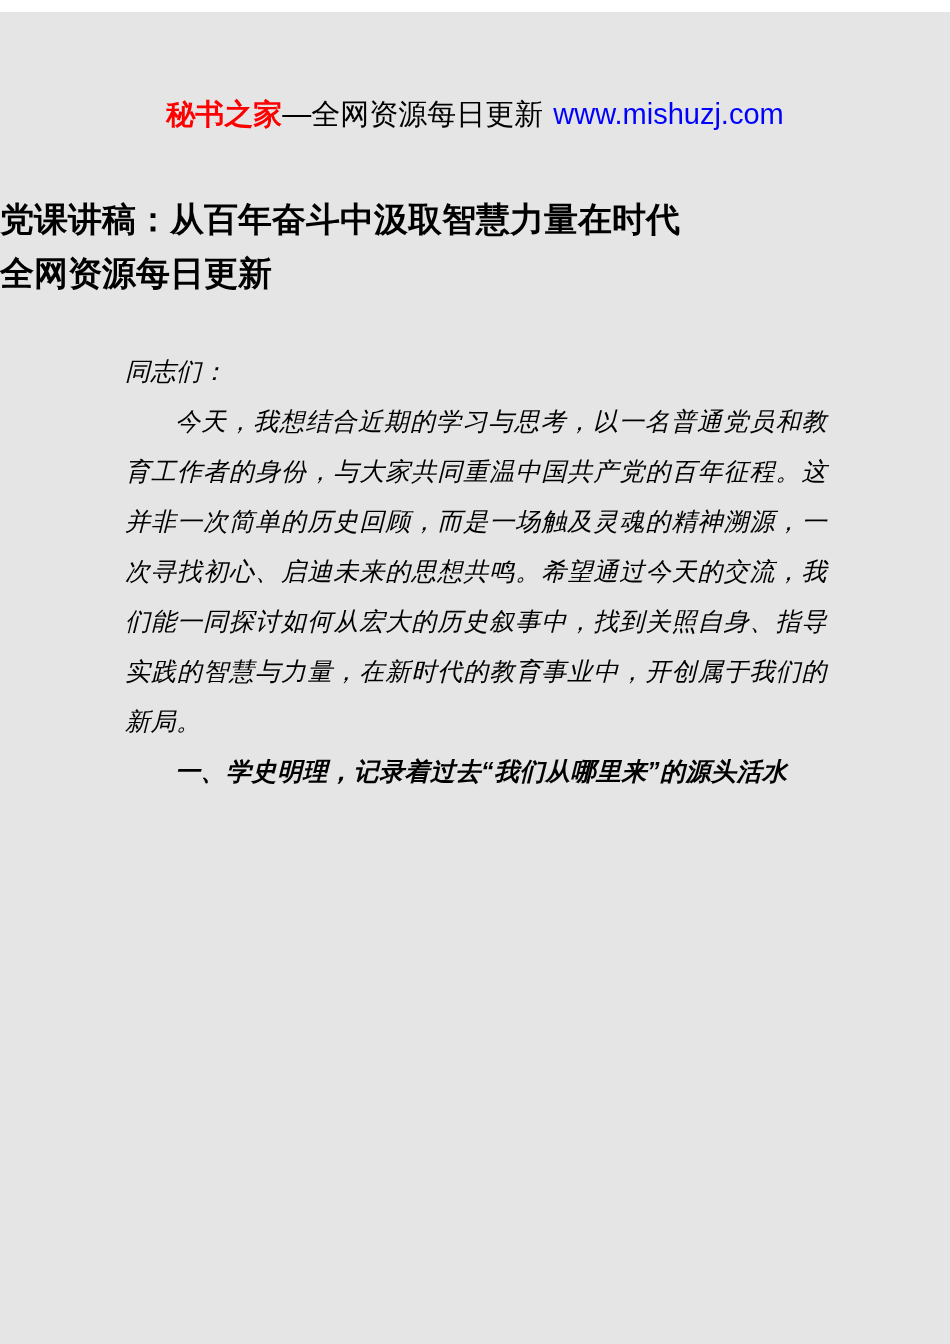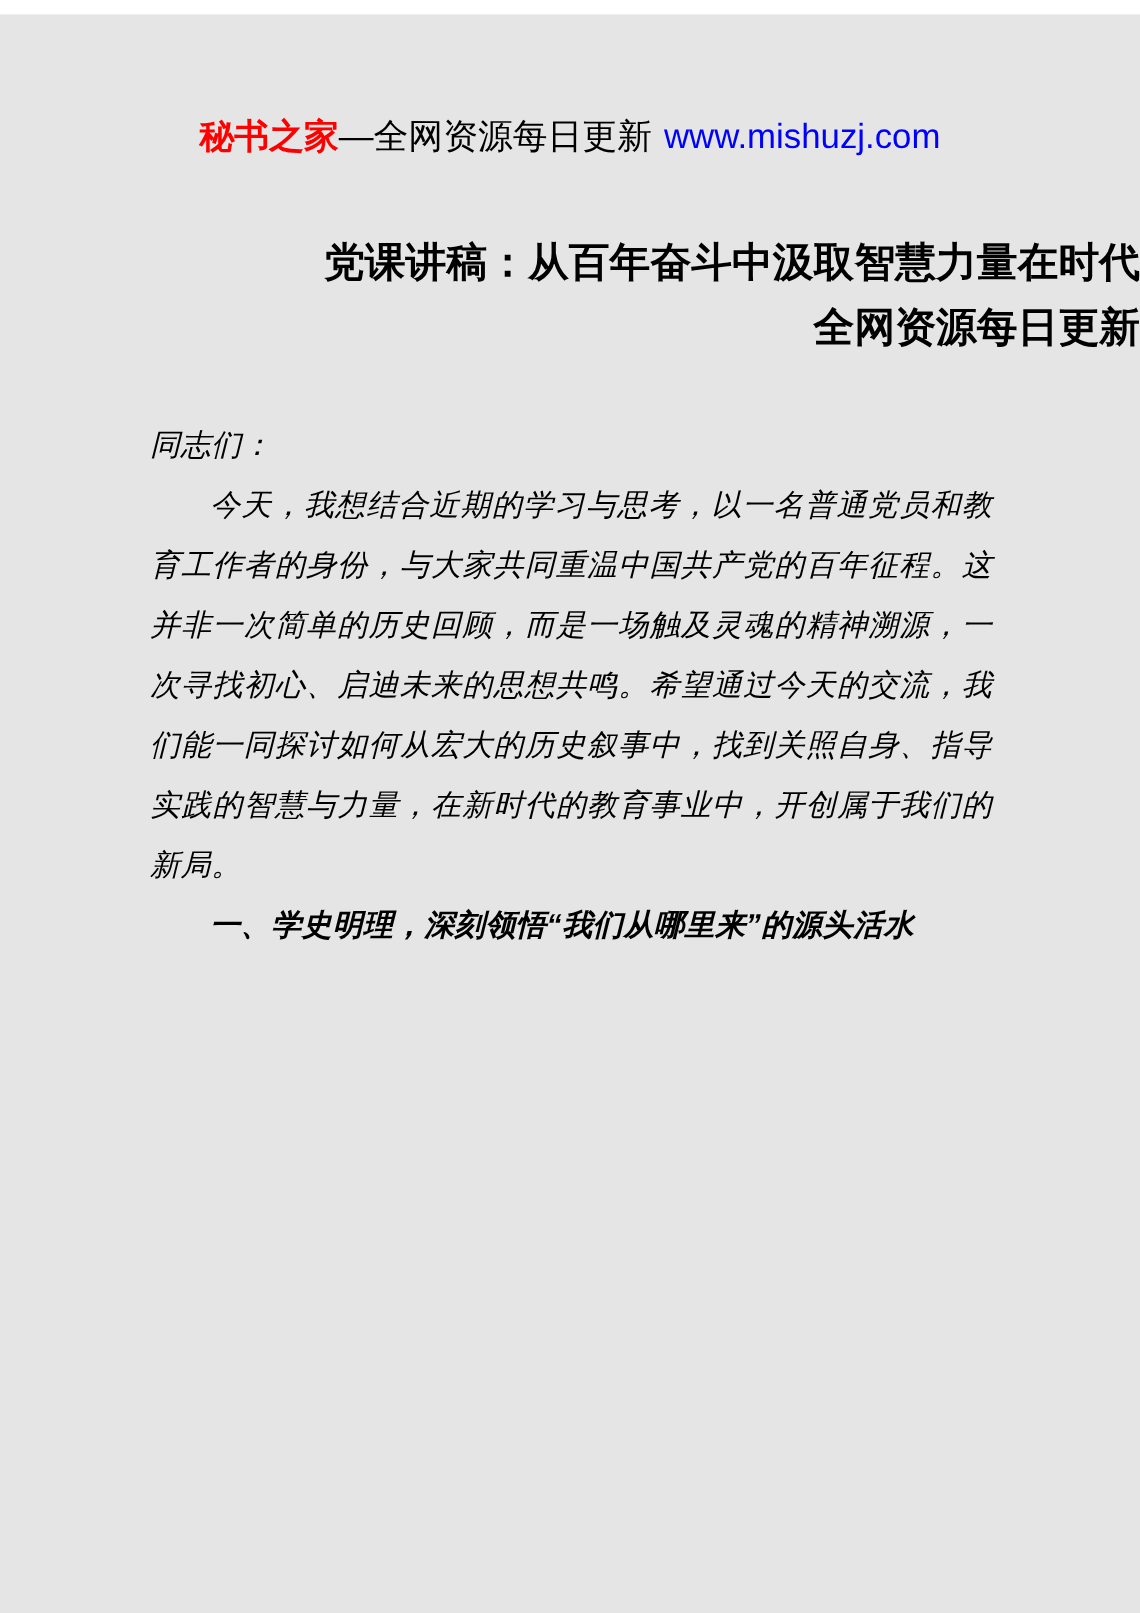--- a/index.html
+++ b/index.html
@@ -19,21 +19,21 @@
     font-size: 29px;
     line-height: 40px;
     white-space: nowrap;
   }
   .site-header .brand { color: #ff0000; font-weight: bold; }
   .site-header .separator { color: #000000; }
   .site-header .tagline { color: #000000; }
   .site-header .url { color: #0000ff; margin-left: 10px; text-decoration: none; }
   .doc-title {
     margin-top: 58px;
-    text-align: right;
+    text-align: left;
     font-weight: bold;
     font-size: 34px;
     line-height: 54px;
   }
   .doc-body {
     margin: 46px 123px 0 125px;
     font-size: 25px;
     line-height: 50px;
     text-align: justify;
     letter-spacing: 0.5px;
@@ -52,16 +52,16 @@
   </div>
 
   <div class="doc-title">
     <div>党课讲稿：从百年奋斗中汲取智慧力量在时代</div>
     <div>全网资源每日更新</div>
   </div>
 
   <div class="doc-body">
     <p>同志们：</p>
     <p class="para-indent">今天，我想结合近期的学习与思考，以一名普通党员和教育工作者的身份，与大家共同重温中国共产党的百年征程。这并非一次简单的历史回顾，而是一场触及灵魂的精神溯源，一次寻找初心、启迪未来的思想共鸣。希望通过今天的交流，我们能一同探讨如何从宏大的历史叙事中，找到关照自身、指导实践的智慧与力量，在新时代的教育事业中，开创属于我们的新局。</p>
-    <p class="section-heading">一、学史明理，深刻领悟“我们从哪里来”的源头活水</p>
+    <p class="section-heading">一、学史明理，记录着过去“我们从哪里来”的源头活水</p>
   </div>
 
 </div>
 
 </body></html>

